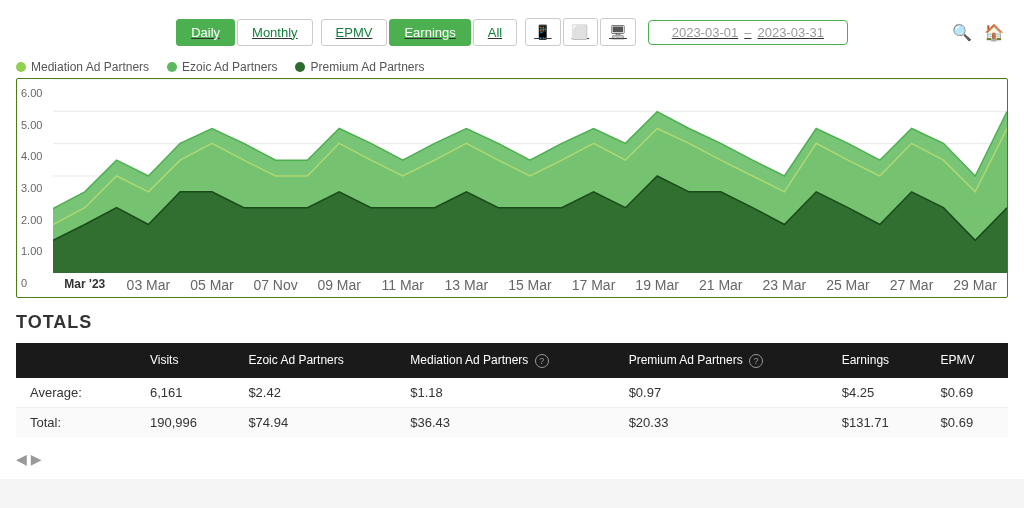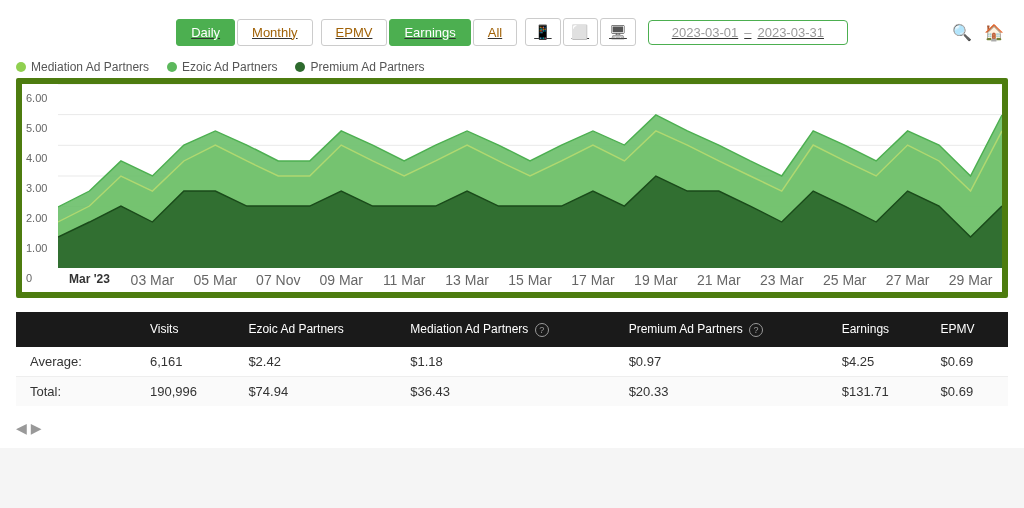--- a/index.html
+++ b/index.html
@@ -3,35 +3,35 @@
   <meta charset="utf-8">
   <style>
     * { box-sizing: border-box; margin: 0; padding: 0; }
     body { font-family: Arial, sans-serif; font-size: 13px; background: #f5f5f5; color: #333; }
     
     .container { background: #fff; padding: 10px 16px; max-width: 1024px; margin: 0 auto; }
     
     
     .toolbar { display: flex; align-items: center; justify-content: center; gap: 4px; padding: 8px 0; position: relative; text-decoration: underline; }
     .btn-group { display: flex; gap: 2px; }
-    .btn { padding: 5px 14px; border: 1px solid #ccc; background: #fff; cursor: pointer; font-size: 13px; border-radius: 3px; color: #a16207; }
+    .btn { padding: 5px 14px; border: 1px solid #ccc; background: #fff; cursor: pointer; font-size: 13px; border-radius: 3px; color: #15803d; }
     .btn.active { background: #4caf50; border-color: #4caf50; color: #fff; }
     .btn-icon { padding: 5px 8px; border: 1px solid #ccc; background: #fff; cursor: pointer; font-size: 14px; border-radius: 3px; color: #555; }
     .date-range { display: flex; align-items: flex-start; border: 1.5px solid #4caf50; border-radius: 4px; padding: 4px 10px; font-size: 13px; color: #333; gap: 6px; margin-left: 8px; min-width: 200px; justify-content: center; }
     .date-range span { color: #999; }
     .toolbar-icons { position: absolute; right: 0; display: flex; gap: 4px; align-items: center; }
     .toolbar-icons .icon-btn { background: none; border: none; cursor: pointer; font-size: 16px; color: #555; padding: 2px 4px; }
 
     
     .legend { display: flex; gap: 18px; padding: 6px 0 4px 0; align-items: center; }
     .legend-item { display: flex; align-items: center; gap: 5px; font-size: 12px; color: #555; }
     .legend-dot { width: 10px; height: 10px; border-radius: 50%; display: inline-block; }
 
     
-    .chart-area { border: 6px solid #4d7c0f; border-radius: 2px; padding: 0; position: relative; height: 220px; overflow: hidden; background: #fff; }
+    .chart-area { border: 1px solid #4d7c0f; border-radius: 2px; padding: 0; position: relative; height: 220px; overflow: hidden; background: #fff; }
     .y-axis-labels { position: absolute; left: 0; top: 0; height: 100%; display: flex; flex-direction: column; justify-content: space-between; padding: 8px 4px; font-size: 11px; color: #666; width: 36px; }
     .chart-inner { position: absolute; left: 36px; right: 0; top: 0; bottom: 24px; }
     .x-axis { position: absolute; left: 36px; right: 0; bottom: 0; height: 24px; display: flex; align-items: flex-start; padding-top: 4px; }
     .x-label { font-size: 14px; color: #666; text-align: center; flex: 1; }
     .x-label.bold { font-weight: bold; font-size: 12px; color: #333; }
     svg.chart-svg { width: 100%; height: 100%; }
 
     
     .totals-section { padding: 14px 0 8px 0; }
     .totals-title { font-size: 18px; font-weight: bold; color: #333; letter-spacing: 1px; margin-bottom: 10px; text-transform: uppercase; }
@@ -139,20 +139,21 @@
       <span class="x-label">19 Mar</span>
       <span class="x-label">21 Mar</span>
       <span class="x-label">23 Mar</span>
       <span class="x-label">25 Mar</span>
       <span class="x-label">27 Mar</span>
       <span class="x-label">29 Mar</span>
     </div>
   </div>
 
   <div class="totals-section">
+    <div class="totals-title">TOTALS</div>
     <table class="totals-table">
       <thead>
         <tr>
           <th></th>
           <th>Visits</th>
           <th>Ezoic Ad Partners</th>
           <th>
             <span>Mediation Ad Partners</span>
             <span class="help-icon">?</span>
           </th>

